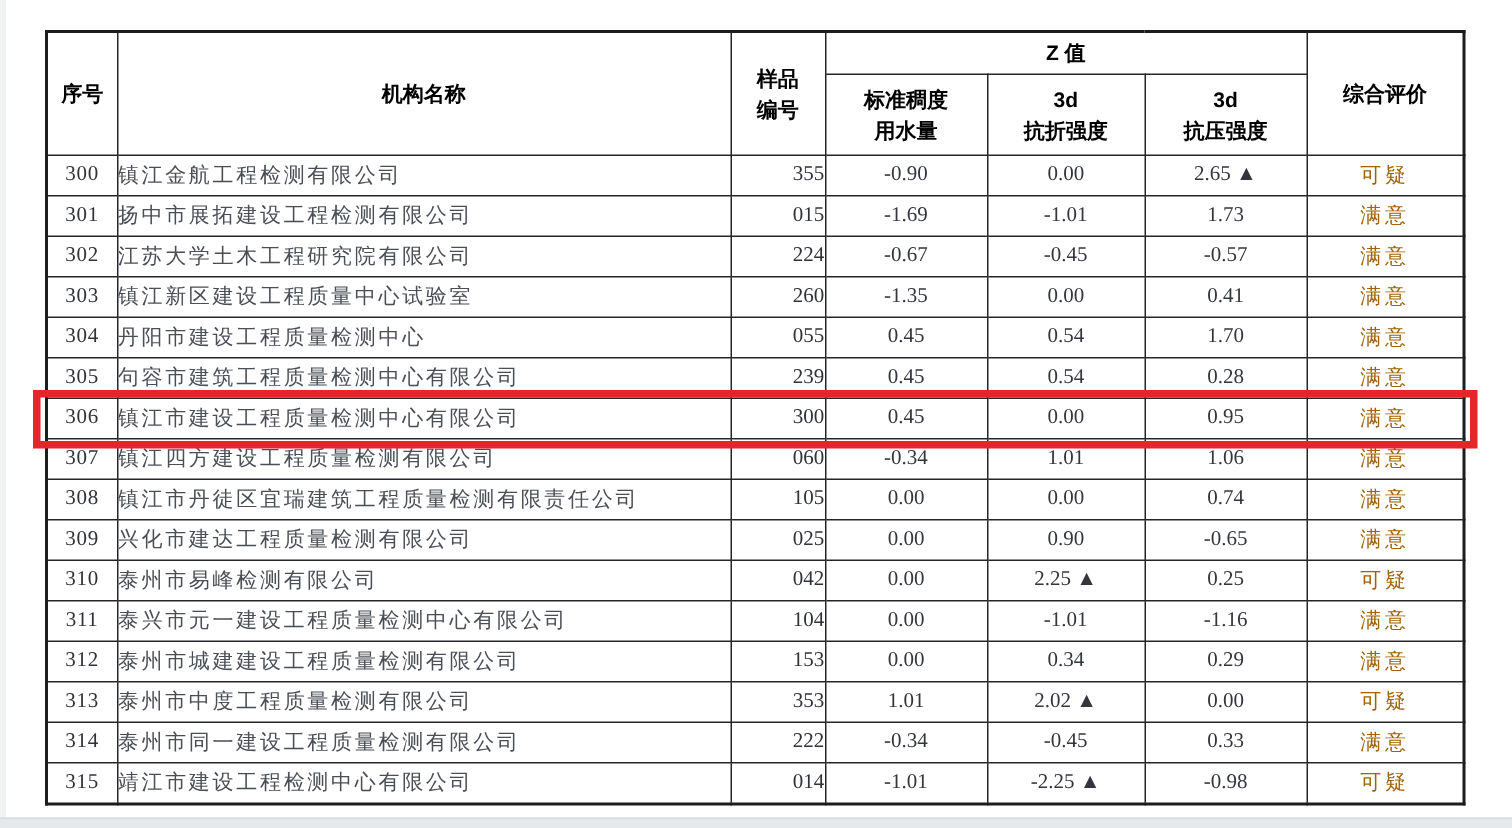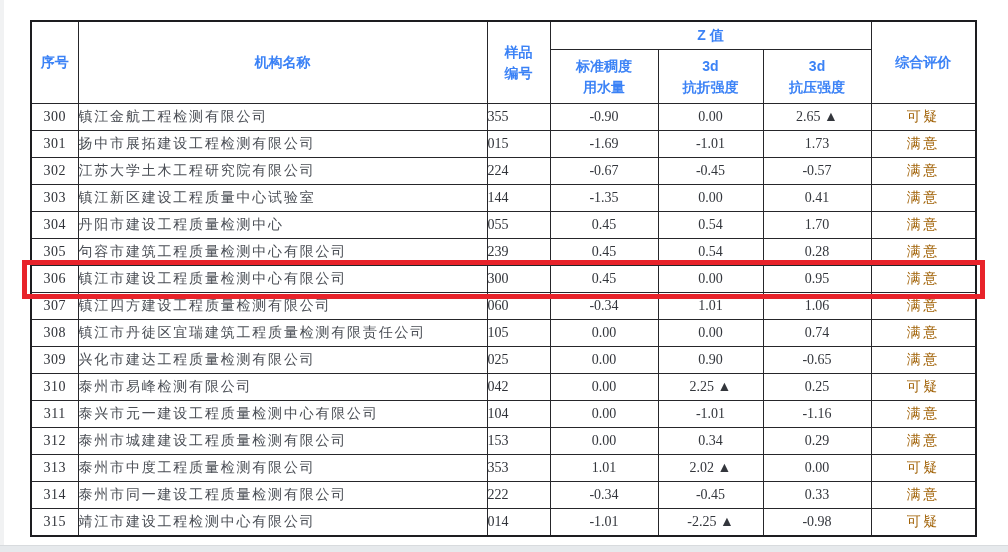--- a/index.html
+++ b/index.html
@@ -9,28 +9,28 @@
   .bottom-strip{position:absolute;left:0;top:545px;width:1008px;height:7px;
         background:#e6e9ec;border-top:1px solid #d8dbde;}
 
   table.tbl{position:absolute;left:30px;top:20px;width:945px;
         border-collapse:collapse;table-layout:fixed;
         border:2px solid #1d1d20;}
   .tbl th,.tbl td{border:1px solid #26262a;overflow:hidden;white-space:nowrap;
         padding:0;vertical-align:middle;}
 
   .tbl thead th{font-family:"Liberation Sans",sans-serif;font-weight:bold;
-        color:#3b82f6;font-size:14px;text-align:center;line-height:1.5;}
+        color:#000000;font-size:14px;text-align:center;line-height:1.5;}
   .tbl tr.h1 th{height:27px;}
   .tbl tr.h2 th{height:53px;text-align:center;}
 
   .tbl tbody td{height:26px;font-size:14px;}
   .c-seq{text-align:center;color:#2f3238;letter-spacing:.5px;}
   .c-name{text-align:left;padding-left:17px;color:#4a4e55;font-size:13.5px;letter-spacing:1.8px;margin-left:39px;}
-  .c-sample{text-align:left;color:#2f3238;}
+  .c-sample{text-align:right;color:#2f3238;}
   .c-num{text-align:center;color:#33363c;margin-left:30px;}
   .c-eval{text-align:center;color:#a16207;font-size:13px;letter-spacing:2.5px;}
 
   .highlight-box{position:absolute;box-sizing:border-box;
         border:5px solid #e8232a;pointer-events:none;background:transparent;}
 </style>
 </head>
 <body>
 
 <div class="page">
@@ -96,21 +96,21 @@
       <td class="c-name">江苏大学土木工程研究院有限公司</td>
       <td class="c-sample">224</td>
       <td class="c-num">-0.67</td>
       <td class="c-num">-0.45</td>
       <td class="c-num">-0.57</td>
       <td class="c-eval">满意</td>
     </tr>
         <tr>
       <td class="c-seq">303</td>
       <td class="c-name">镇江新区建设工程质量中心试验室</td>
-      <td class="c-sample">144</td>
+      <td class="c-sample">260</td>
       <td class="c-num">-1.35</td>
       <td class="c-num">0.00</td>
       <td class="c-num">0.41</td>
       <td class="c-eval">满意</td>
     </tr>
         <tr>
       <td class="c-seq">304</td>
       <td class="c-name">丹阳市建设工程质量检测中心</td>
       <td class="c-sample">055</td>
       <td class="c-num">0.45</td>

